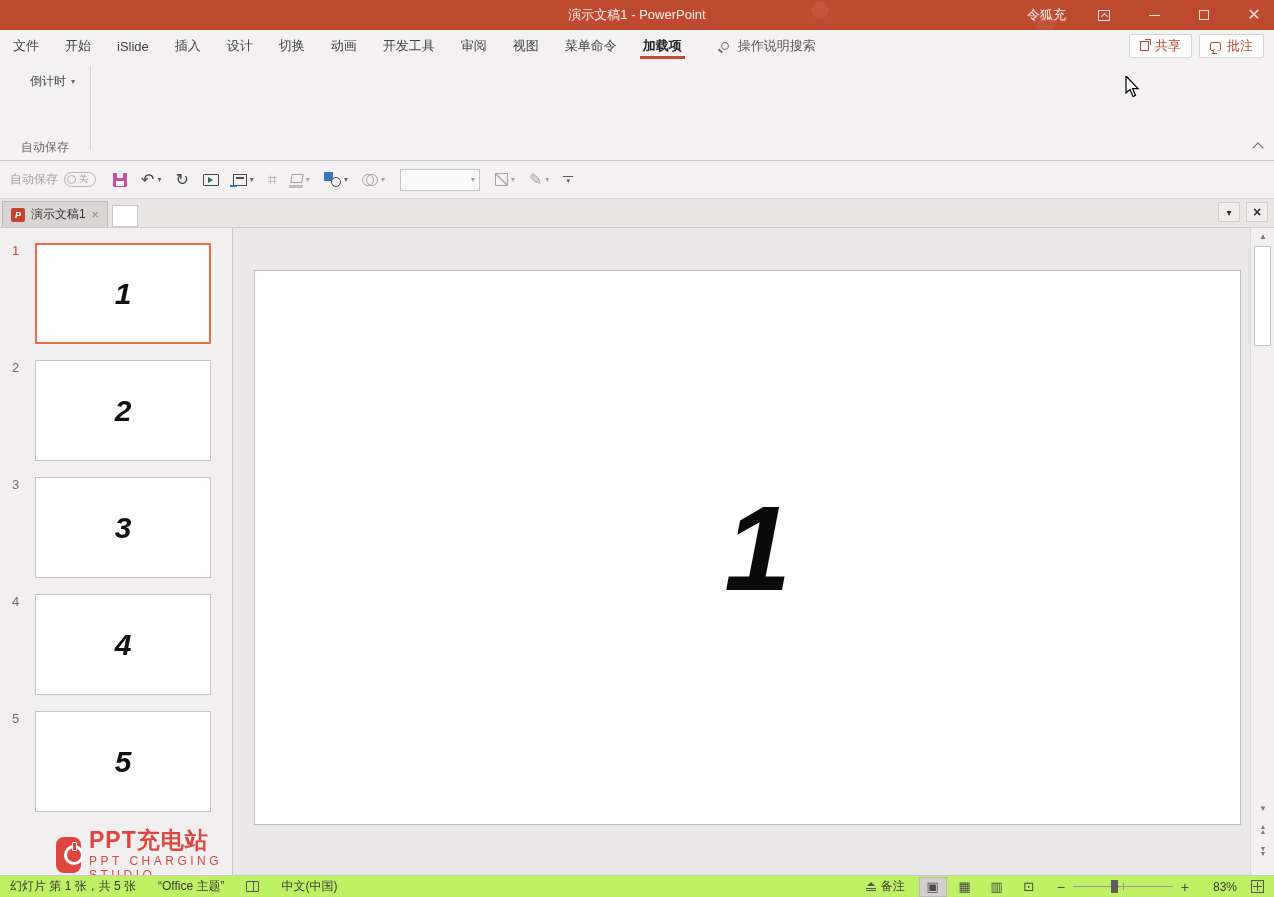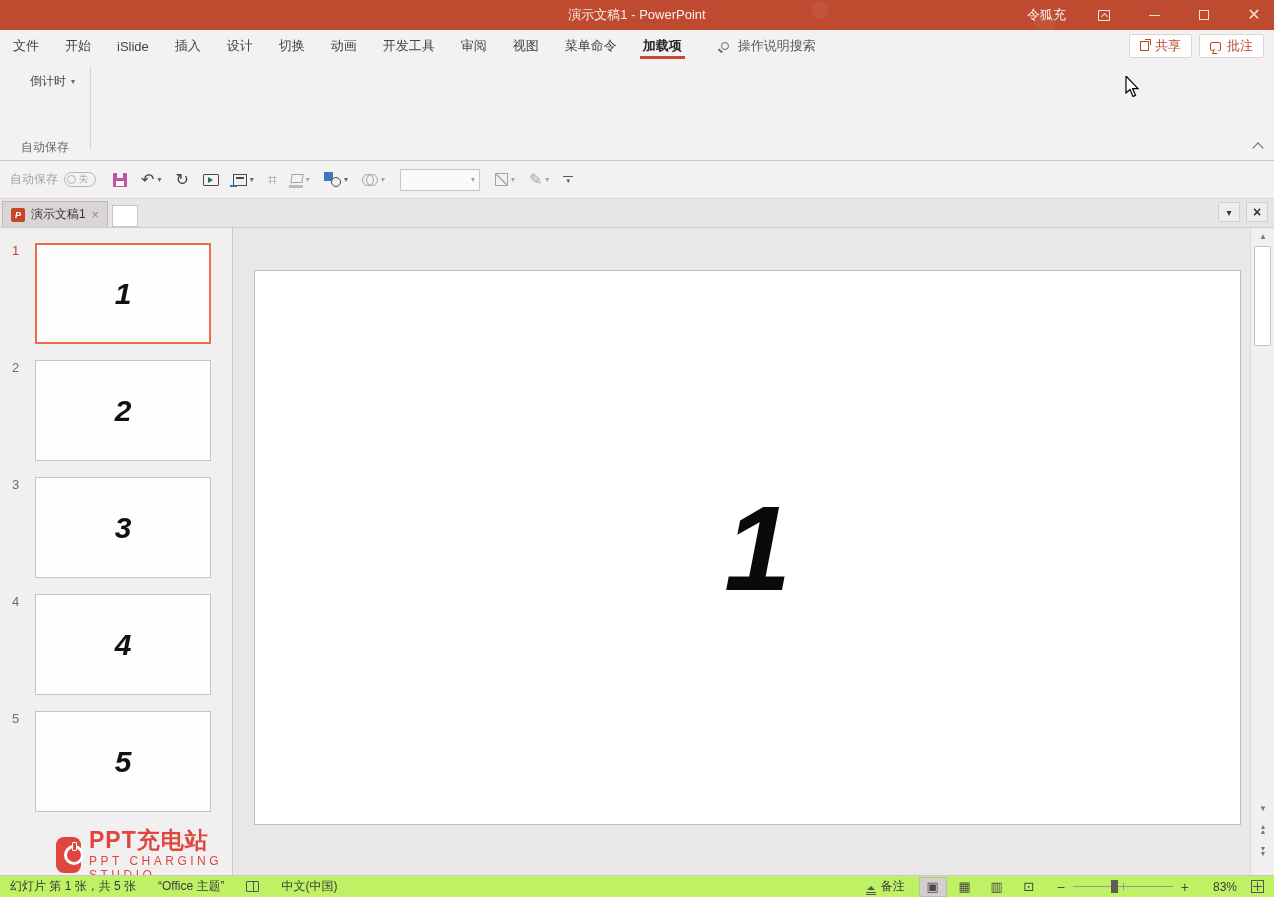--- a/index.html
+++ b/index.html
@@ -141,21 +141,21 @@
   .vs-dbl { position:absolute; left:0; width:24px; height:18px; display:flex; flex-direction:column;
     align-items:center; justify-content:center; font-size:7px; line-height:5px; color:#7A7876; cursor:default; }
 
   
   .statusbar { position:absolute; left:0; top:875px; width:1274px; height:22px; background:#bef264;
     border-top:1px solid #C9C7C7; display:flex; align-items:center; font-size:12px; color:#3B3A39; }
   .sb-left { display:flex; align-items:center; gap:22px; padding-left:10px; }
   .ico-book { width:13px; height:11px; border:1px solid #555; border-radius:1px; position:relative; }
   .ico-book::after { content:''; position:absolute; left:6px; top:0; bottom:0; width:1px; background:#555; }
   .sb-right { margin-left:auto; display:flex; align-items:center; gap:14px; padding-right:10px; }
-  .notes-btn { display:flex; align-items:flex-end; gap:5px; cursor:default; }
+  .notes-btn { display:flex; align-items:center; gap:5px; cursor:default; }
   .ico-notes { display:flex; flex-direction:column; align-items:center; gap:1.5px; }
   .ico-notes i { width:0; height:0; border-left:4px solid transparent; border-right:4px solid transparent;
     border-bottom:4px solid #555; }
   .ico-notes b { width:10px; height:0; border-top:1px solid #555; }
   .viewbtns { display:flex; align-items:center; gap:4px; }
   .viewbtn { width:28px; height:20px; display:flex; align-items:center; justify-content:center;
     font-size:13px; color:#4A4848; cursor:default; }
   .viewbtn.sel { background:#D2CFCE; border:1px solid #BDBBB9; }
   .zoomctl { display:flex; align-items:center; gap:8px; }
   .zoom-track { position:relative; width:100px; height:1px; background:#9A9896; }

